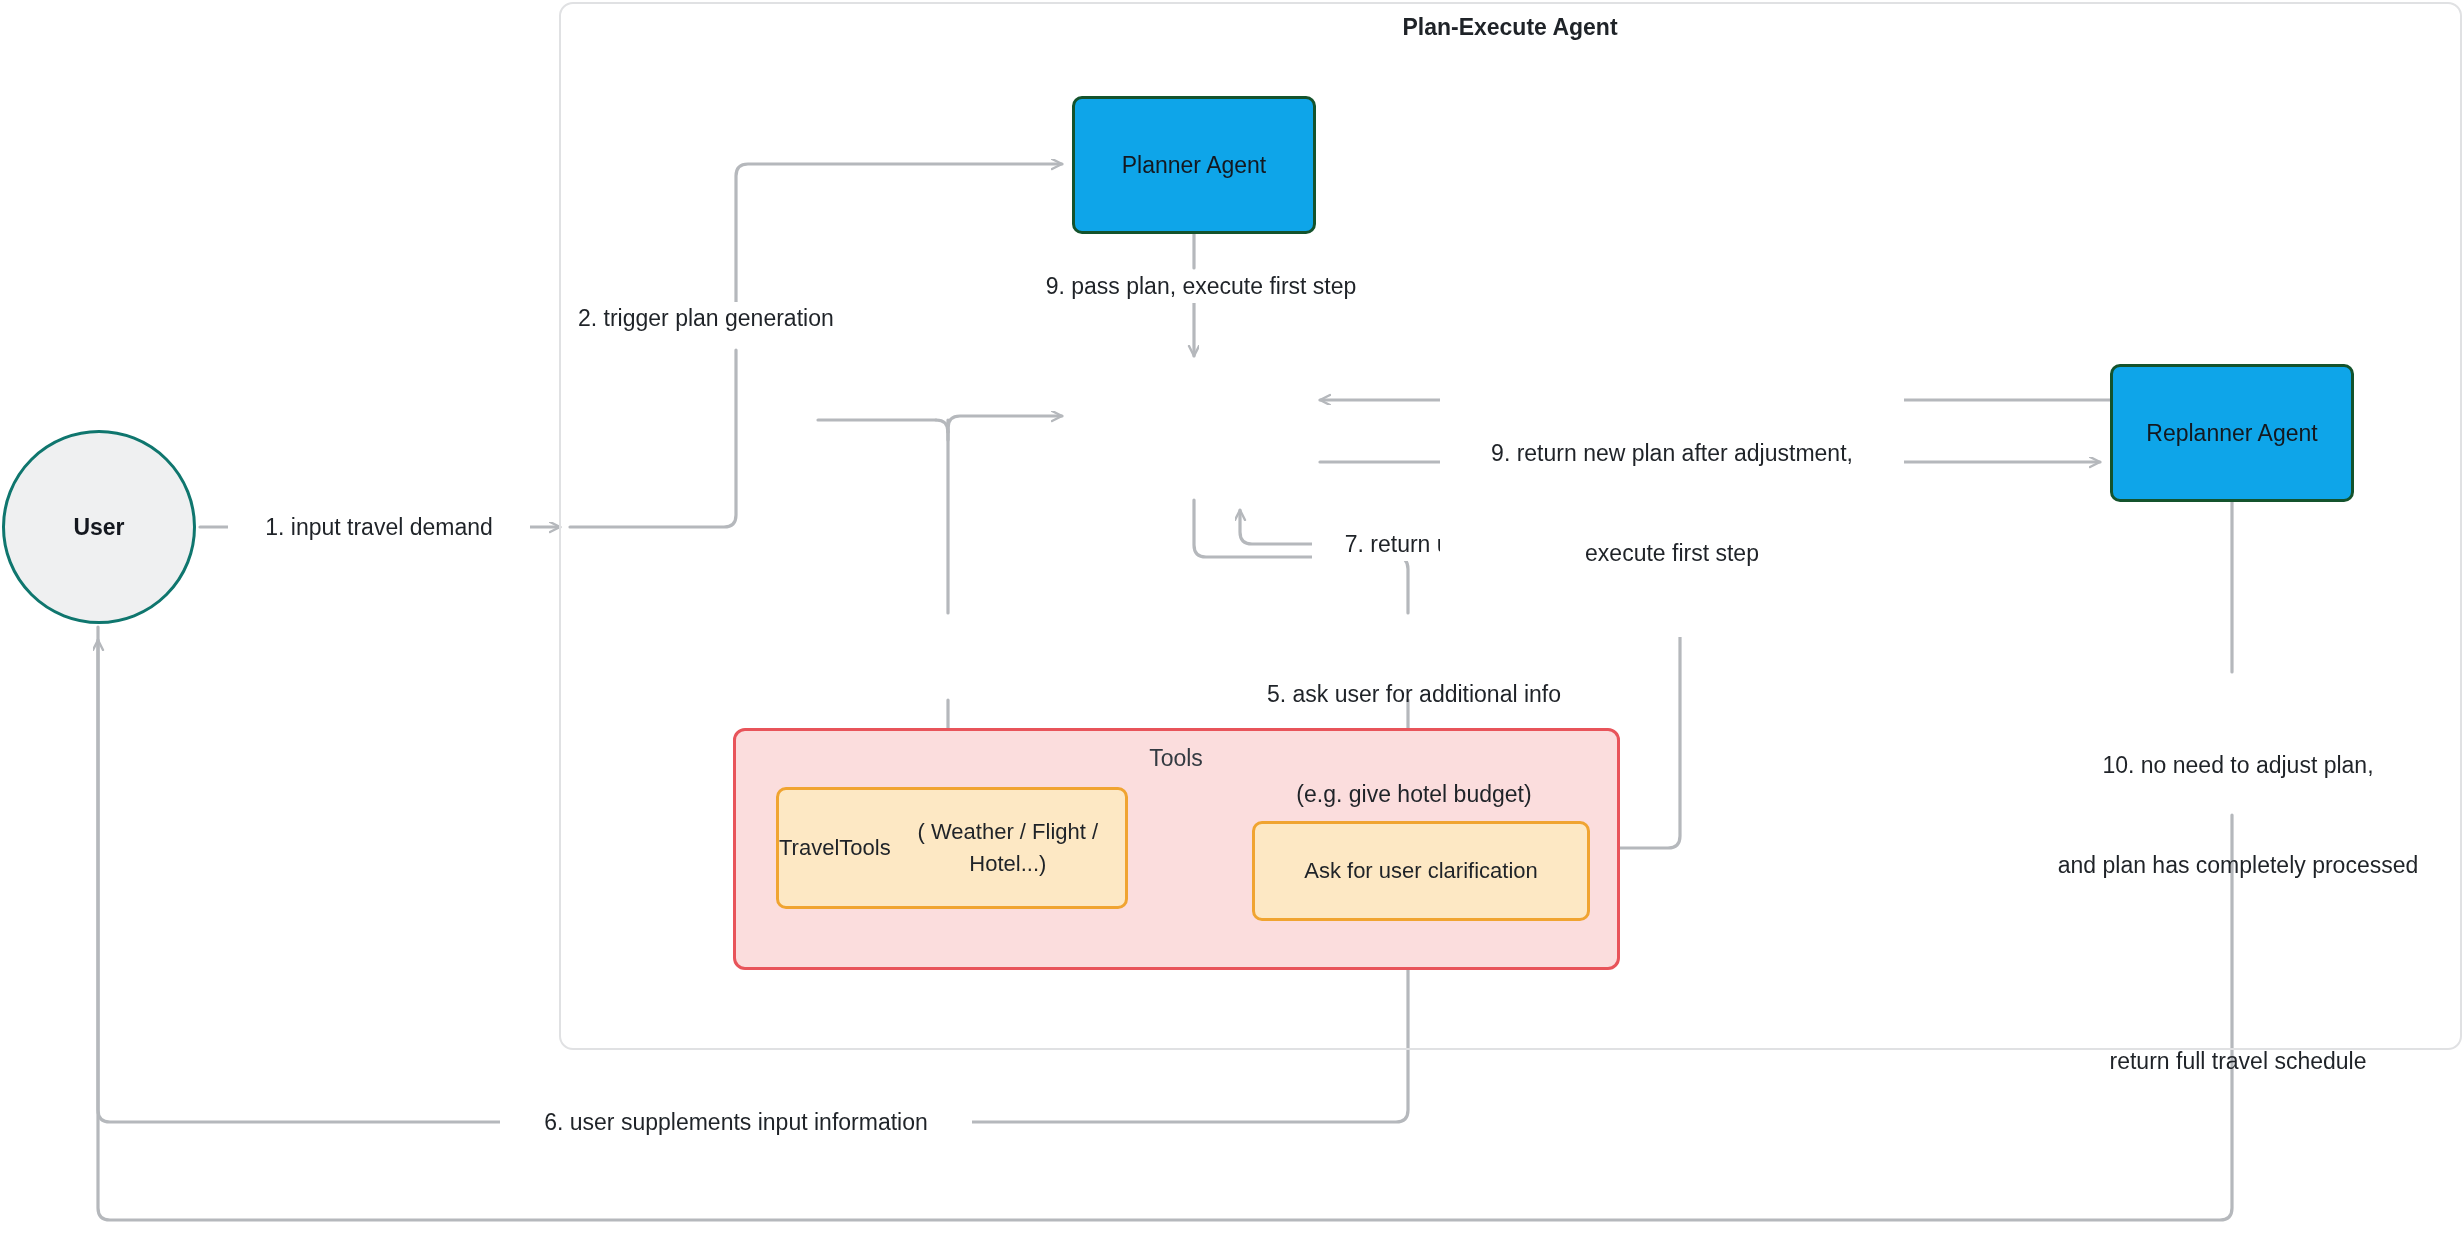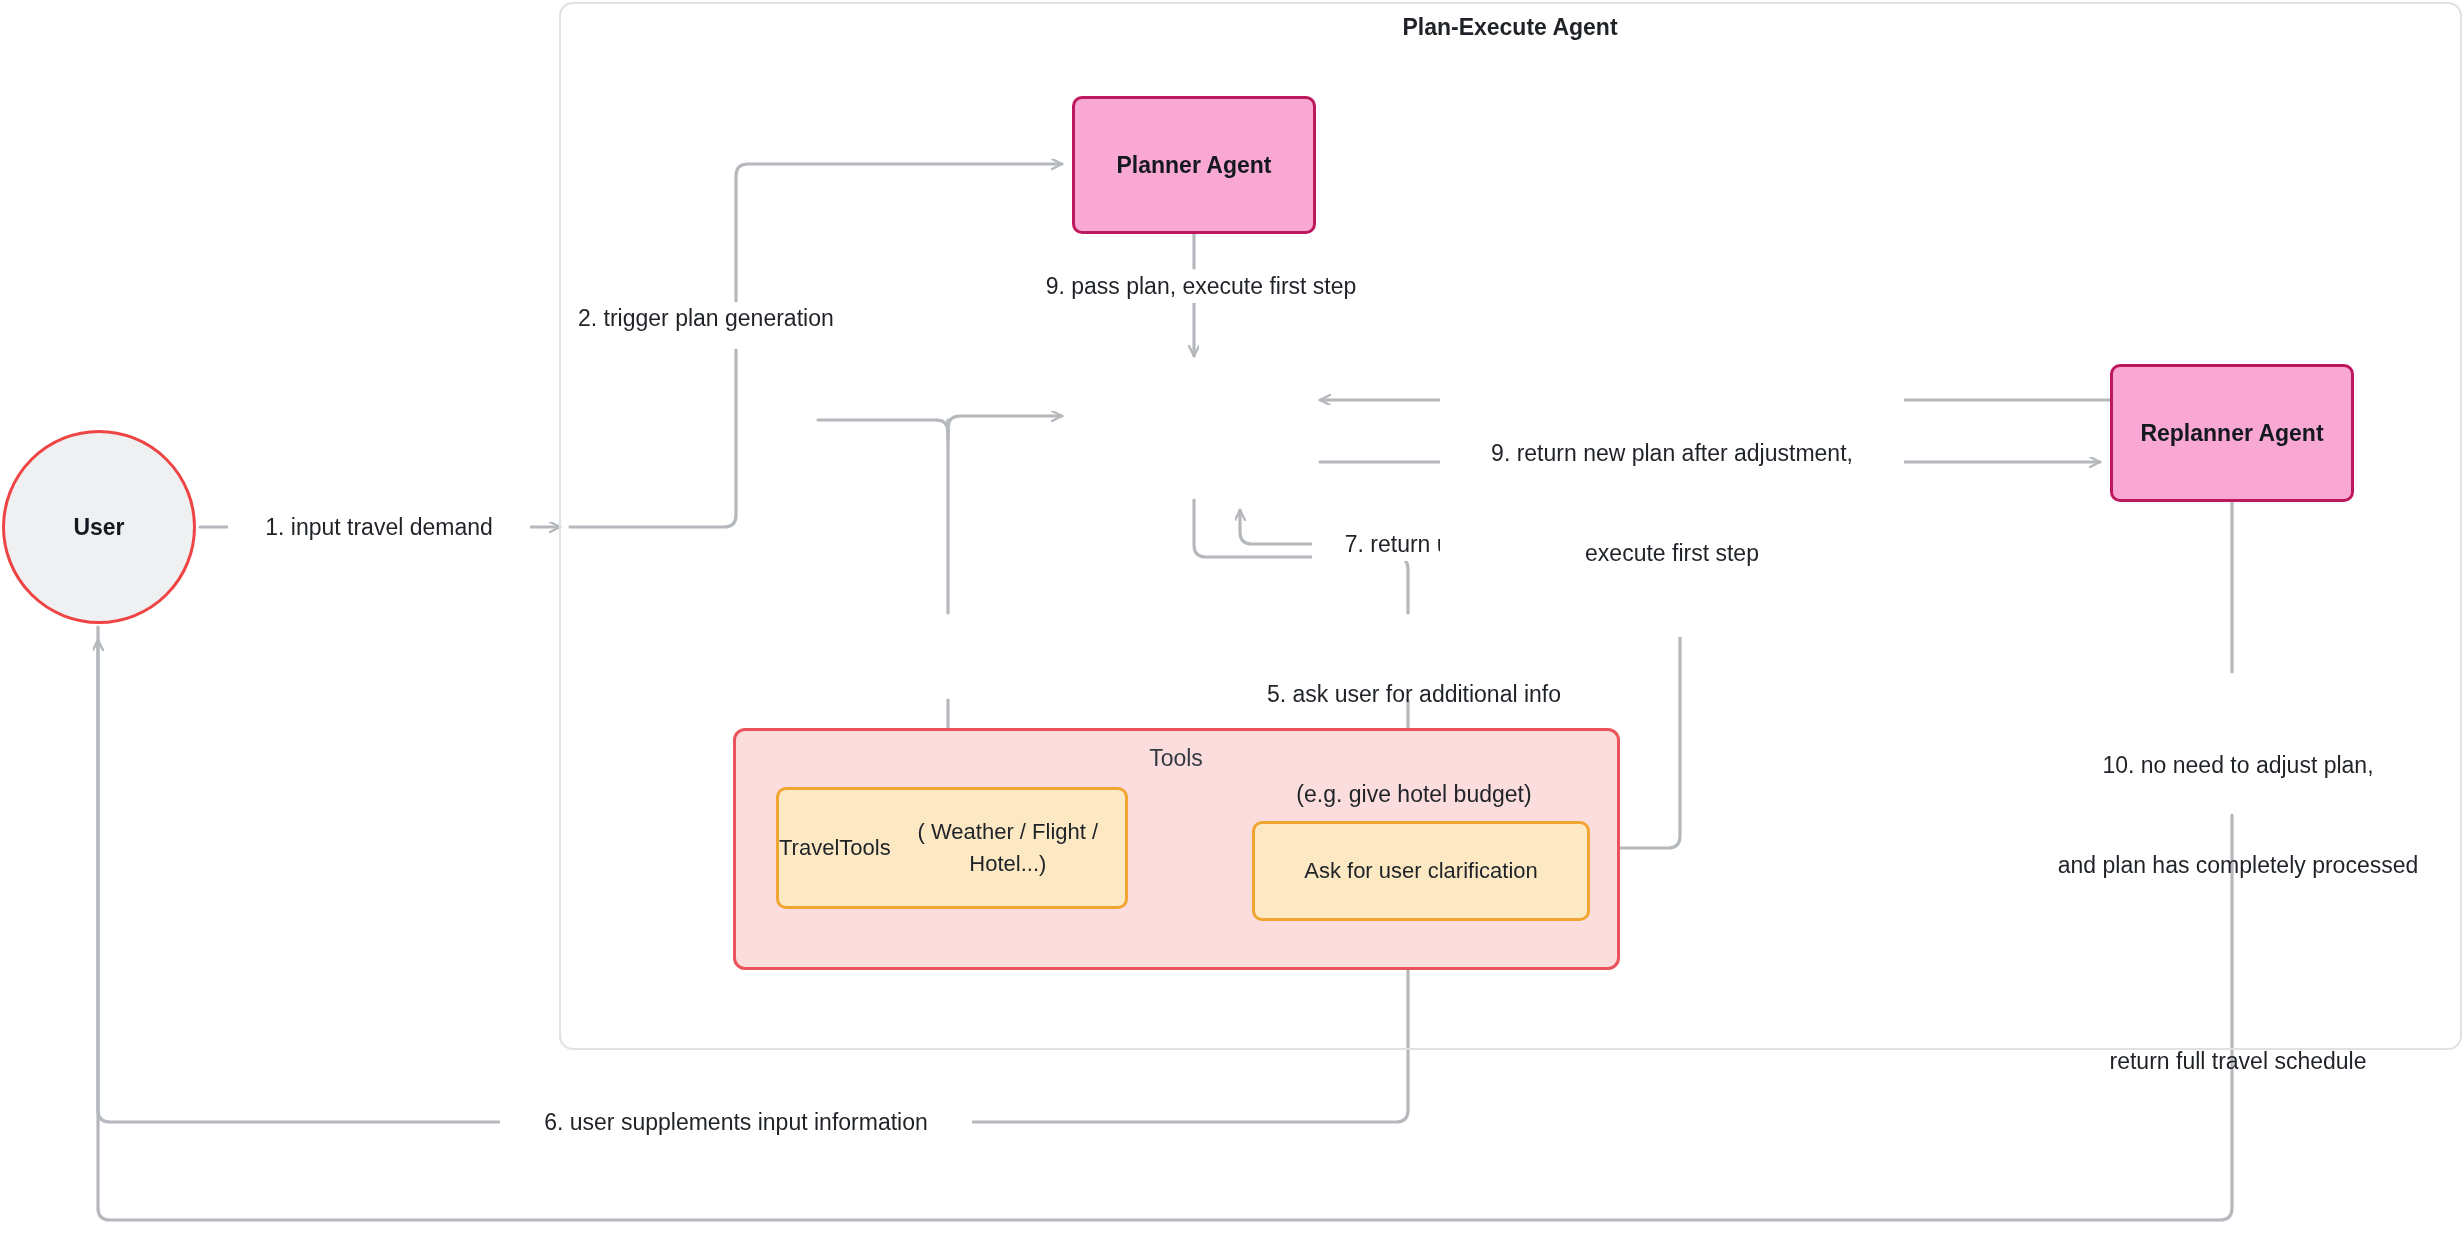--- a/index.html
+++ b/index.html
@@ -56,41 +56,41 @@
     background: #fbdddd;
   }
   .tools-title {
     position: absolute;
     color: #333a41;
     white-space: nowrap;
   }
 
   
   .agent-box {
-    background: #f9a8d4;
-    border: 3px solid #be185d;
+    background: #0ea5e9;
+    border: 3px solid #14532d;
     border-radius: 10px;
     color: #14181f;
-    font-weight: bold;
+    font-weight: normal;
   }
 
   
   .tool-box {
     background: #fde8c4;
     border: 3px solid #f0a431;
     border-radius: 10px;
     color: #1f2328;
     font-weight: normal;
     line-height: 1.45;
   }
 
   
   .actor-circle {
     background: #eff0f1;
-    border: 3px solid #ef4444;
+    border: 3px solid #0f766e;
     border-radius: 50%;
     color: #14181f;
     font-weight: bold;
   }
 
   
   .edge-label {
     position: absolute;
     color: #1f2328;
     white-space: pre;

